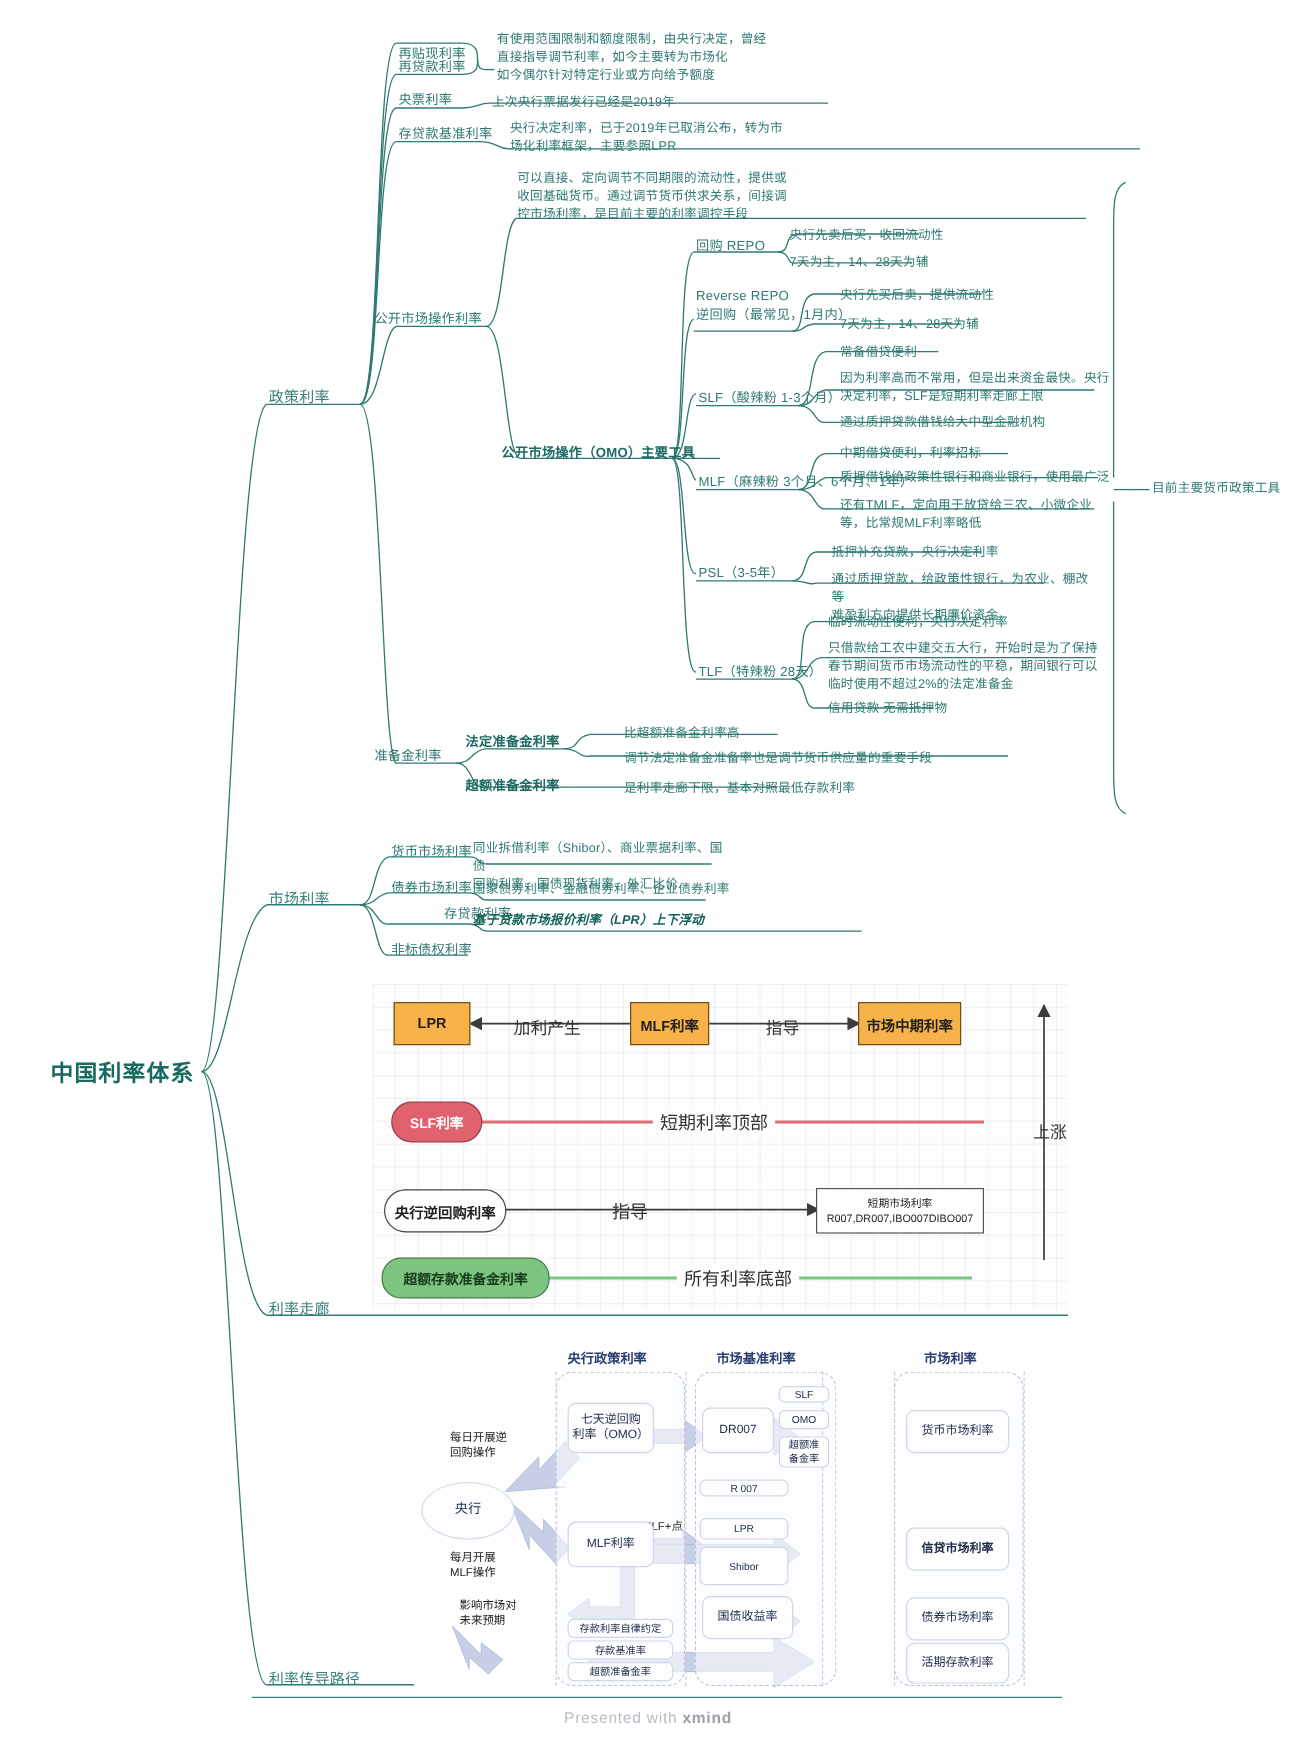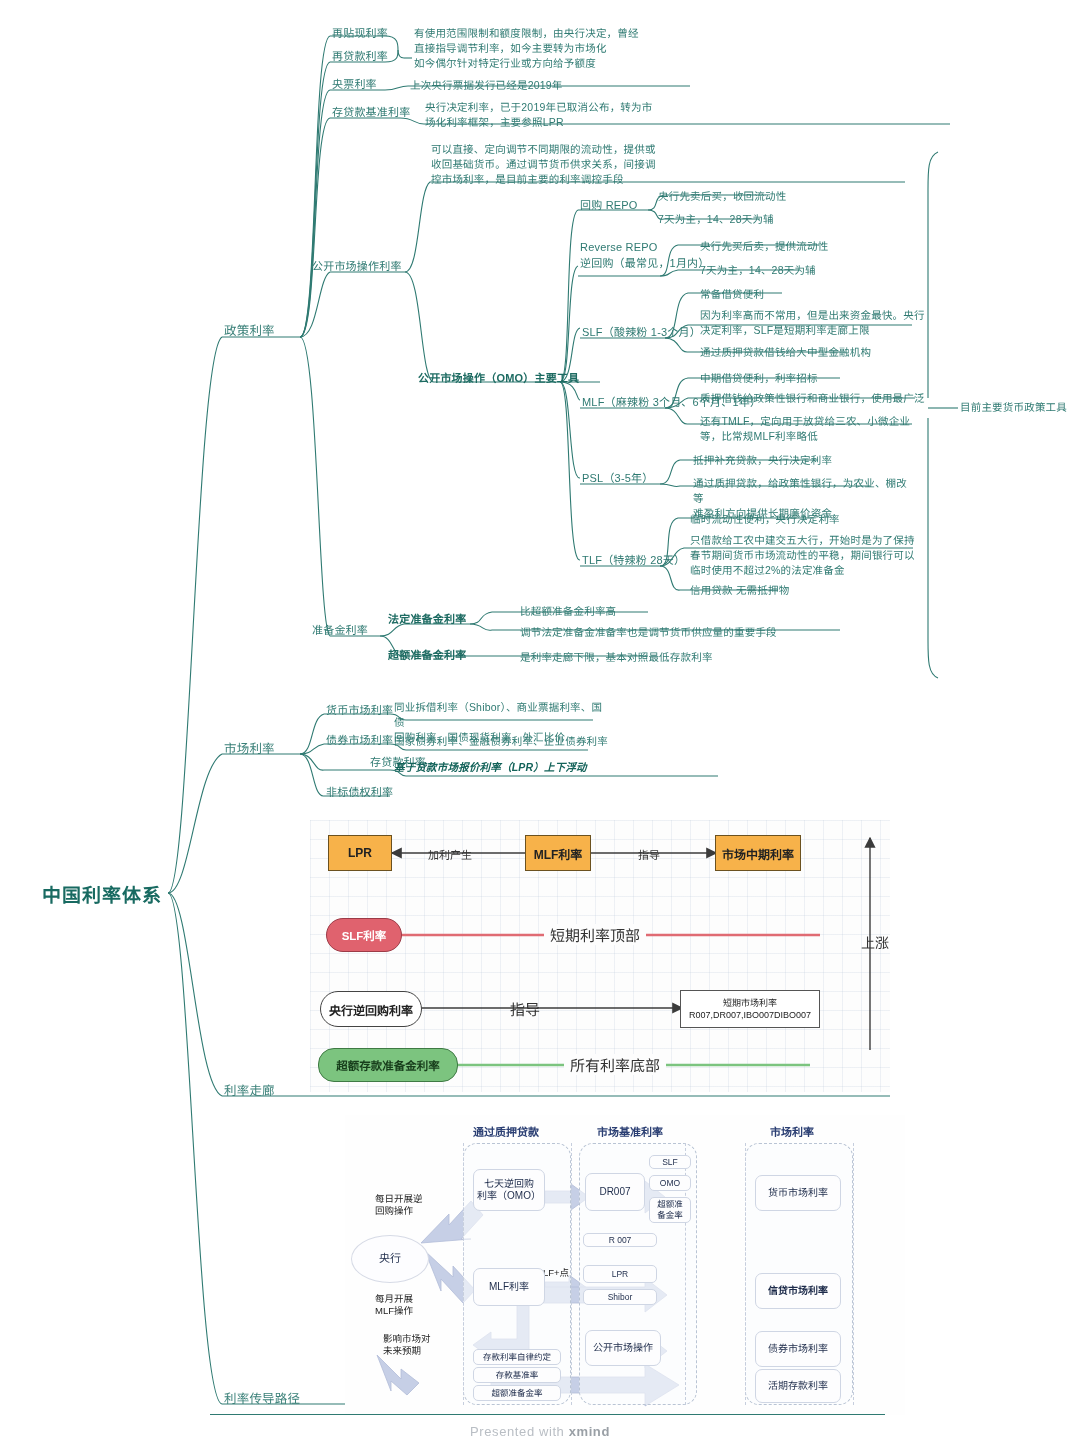--- a/index.html
+++ b/index.html
@@ -124,21 +124,21 @@
     background: #fff;
     border: 1.3px solid #555;
     color: #222;
     font-weight: normal;
     font-size: 9px;
     line-height: 1.35;
     flex-direction: column;
   }
   .clabel {
     position: absolute;
-    font-size: 11px;
+    font-size: 14px;
     color: #333;
     font-weight: normal;
     background: transparent;
     white-space: nowrap;
   }
   .clabel.big {
     font-size: 15px;
     color: #333;
   }
   .clabel.vert {
@@ -331,21 +331,21 @@
     </g>
   </svg>
 
   <div class="node root" style="left:42px; top:882px;">中国利率体系</div>
 
   <div class="node lvl1" style="left:224px; top:322px;">政策利率</div>
   <div class="node lvl1" style="left:224px; top:740px;">市场利率</div>
   <div class="node lvl1" style="left:224px; top:1082px;">利率走廊</div>
   <div class="node lvl1" style="left:224px; top:1390px;">利率传导路径</div>
 
-  <div class="node lvl2" style="left:332px; top:26px;">再贴现利率</div>
+  <div class="node lvl2" style="left:332px; top:38px;">再贴现利率</div>
   <div class="node lvl2" style="left:332px; top:49px;">再贷款利率</div>
   <div class="node lvl2" style="left:332px; top:77px;">央票利率</div>
   <div class="node lvl2" style="left:332px; top:105px;">存贷款基准利率</div>
   <div class="node lvl2" style="left:312px; top:259px;">公开市场操作利率</div>
   <div class="node lvl2" style="left:312px; top:623px;">准备金利率</div>
 
   <div class="node leaf" style="left:414px; top:26px; width:300px;">有使用范围限制和额度限制，由央行决定，曾经
 直接指导调节利率，如今主要转为市场化
 如今偶尔针对特定行业或方向给予额度</div>
   <div class="node leaf" style="left:410px; top:78px;">上次央行票据发行已经是2019年</div>
@@ -478,21 +478,21 @@
     <div class="tgroup" style="left:118px; top:28px; width:108px; height:262px;"></div>
     <div class="tgroup" style="left:234px; top:28px; width:118px; height:262px;"></div>
     <div class="tgroup" style="left:400px; top:28px; width:108px; height:262px;"></div>
 
     <div class="tdivider" style="left:118px; top:28px; height:262px;"></div>
     <div class="tdivider" style="left:226px; top:28px; height:262px;"></div>
     <div class="tdivider" style="left:340px; top:28px; height:262px;"></div>
     <div class="tdivider" style="left:400px; top:28px; height:262px;"></div>
     <div class="tdivider" style="left:508px; top:28px; height:262px;"></div>
 
-    <div class="tgroup-title" style="left:128px; top:8px;">通过质押贷款</div>
+    <div class="tgroup-title" style="left:128px; top:8px;">央行政策利率</div>
     <div class="tgroup-title" style="left:252px; top:8px;">市场基准利率</div>
     <div class="tgroup-title" style="left:425px; top:8px;">市场利率</div>
 
     <div class="tbox ellipse" style="left:6px; top:120px; width:78px; height:48px;">央行</div>
 
     <div class="tlabel" style="left:30px; top:78px;">每日开展逆
 回购操作</div>
     <div class="tlabel" style="left:30px; top:178px;">每月开展
 MLF操作</div>
     <div class="tlabel" style="left:38px; top:218px;">影响市场对
@@ -506,22 +506,22 @@
     <div class="tbox small" style="left:128px; top:252px; width:88px; height:16px;">存款基准率</div>
     <div class="tbox small" style="left:128px; top:270px; width:88px; height:16px;">超额准备金率</div>
 
     <div class="tbox" style="left:240px; top:58px; width:60px; height:38px;">DR007</div>
     <div class="tbox small" style="left:304px; top:40px; width:42px; height:14px;">SLF</div>
     <div class="tbox small" style="left:304px; top:60px; width:42px; height:16px;">OMO</div>
     <div class="tbox small" style="left:304px; top:82px; width:42px; height:26px;">超额准
 备金率</div>
     <div class="tbox small" style="left:238px; top:118px; width:74px; height:14px;">R 007</div>
     <div class="tbox small" style="left:238px; top:150px; width:74px; height:18px;">LPR</div>
-    <div class="tbox small" style="left:238px; top:174px; width:74px; height:16px;">Shibor</div>
-    <div class="tbox" style="left:240px; top:215px; width:76px; height:36px;">公开市场操作</div>
+    <div class="tbox small" style="left:238px; top:174px; width:74px; height:32px;">Shibor</div>
+    <div class="tbox" style="left:240px; top:215px; width:76px; height:36px;">国债收益率</div>
 
     <div class="tbox" style="left:410px; top:60px; width:86px; height:36px;">货币市场利率</div>
     <div class="tbox" style="left:410px; top:158px; width:86px; height:36px;font-weight:bold;">信贷市场利率</div>
     <div class="tbox" style="left:410px; top:216px; width:86px; height:36px;">债券市场利率</div>
     <div class="tbox" style="left:410px; top:254px; width:86px; height:34px;">活期存款利率</div>
   </div>
 
   <div class="footer-rule"></div>
   <div class="footer">
     <span>Presented with </span><b>xmind</b>

